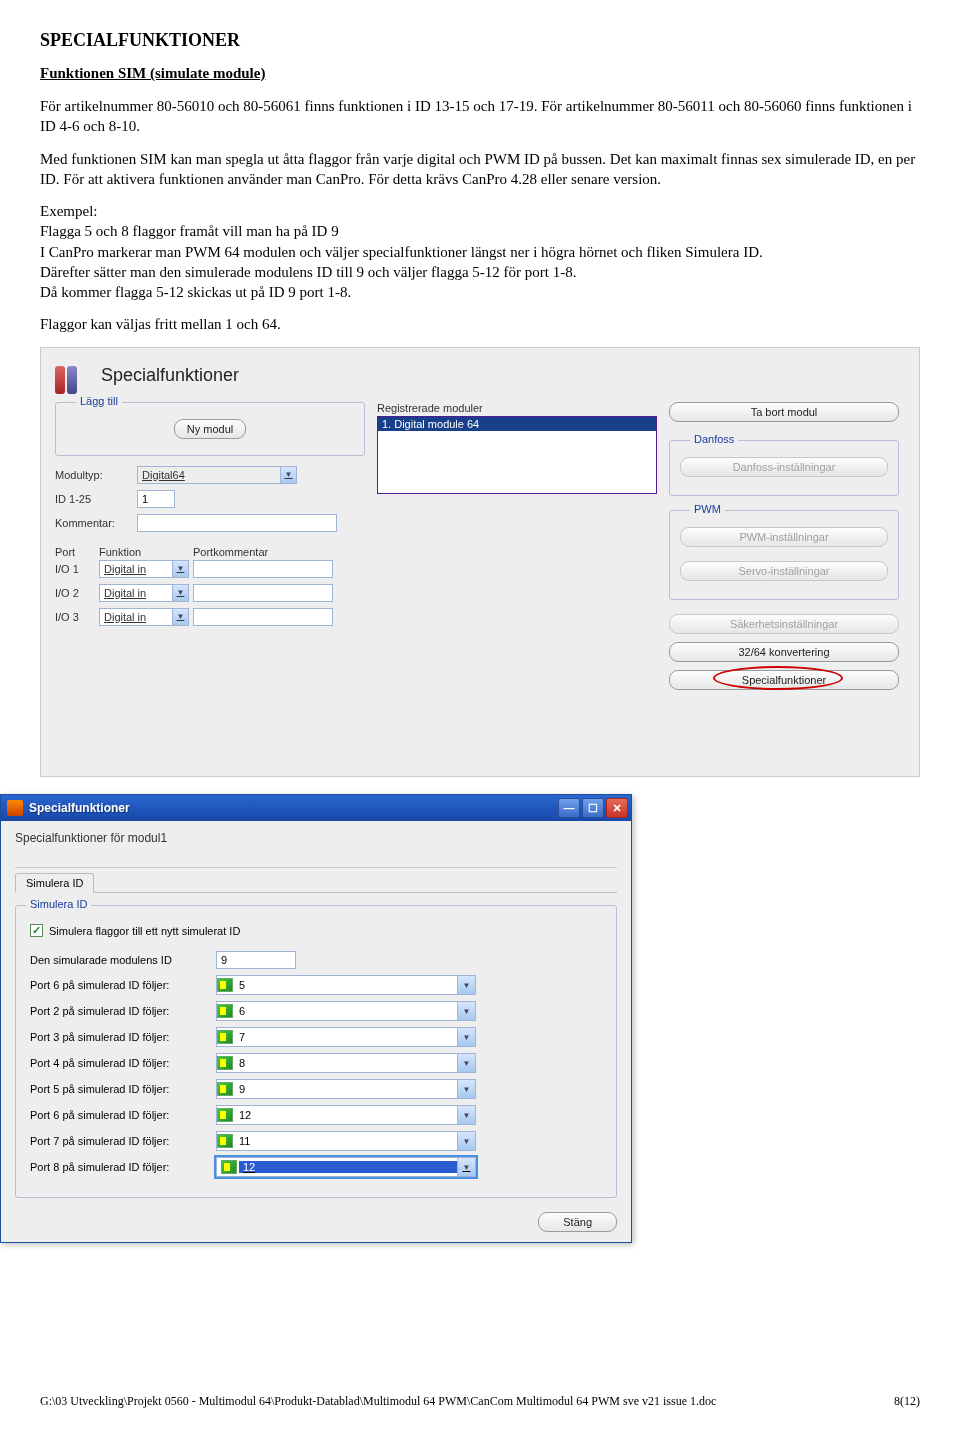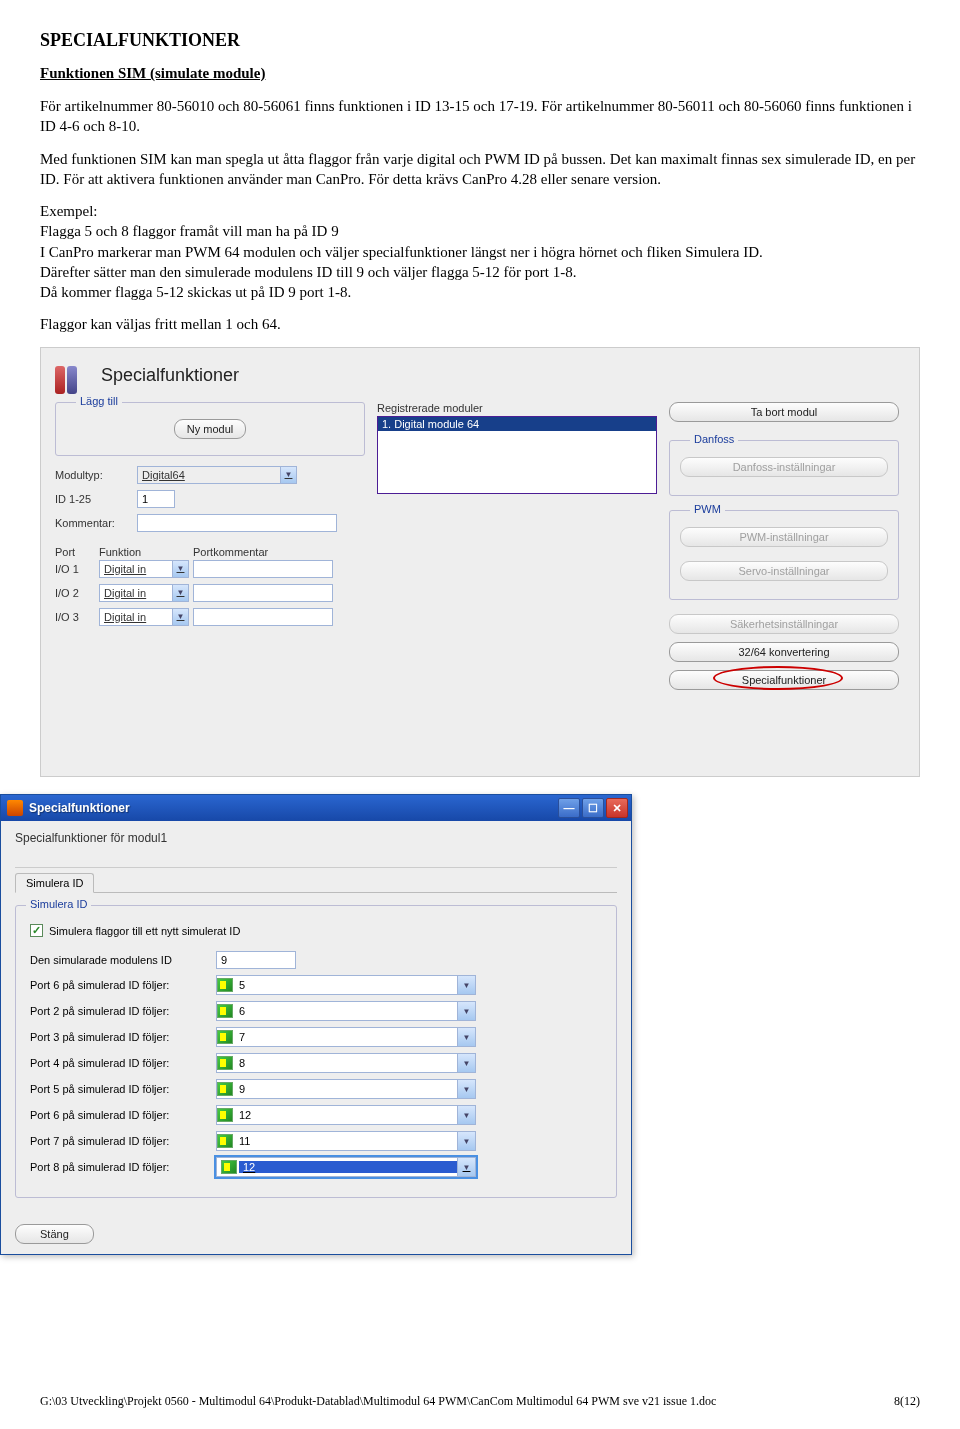--- a/index.html
+++ b/index.html
@@ -59,21 +59,21 @@
   .cbx { width: 13px; height: 13px; border: 1px solid #5a8a5a; background: #fff; display: flex; align-items: center; justify-content: center; color: #2a8a2a; font-size: 11px; line-height: 1; font-weight: bold; }
   .prow { display: flex; align-items: center; gap: 6px; margin-bottom: 6px; font-size: 11px; }
   .prow .plbl { width: 180px; }
   .flag { width: 16px; height: 14px; background: linear-gradient(135deg,#4c4,#282); border: 1px solid #6a6; display: inline-block; margin-right: 2px; position: relative; }
   .flag::after { content:""; position:absolute; left:2px; top:2px; width:6px; height:8px; background:#ff0; }
   .combo { display: flex; align-items: center; border: 1px solid #a0b4d8; background: #fff; height: 20px; width: 260px; }
   .combo .cval { flex: 1; padding: 0 4px; font-size: 11px; }
   .combo .arrow { width: 18px; height: 18px; background: linear-gradient(#d6e6fc,#a6c8f0); display: flex; align-items: center; justify-content: center; font-size: 8px; color: #446; border-left: 1px solid #a0b4d8; }
   .combo.sel { outline: 2px solid #4a90e2; }
   .combo.sel .cval { background: #2a5bd0; color: #fff; }
-  .dlg-btnrow { display: flex; margin-top: 26px; }
+  .dlg-btnrow { display: flex; justify-content: flex-end; margin-top: 14px; }
   .dlg-btnrow .btn { padding: 3px 24px; }
 
   .footer { position: absolute; left: 40px; right: 40px; bottom: 8px; font-size: 12px; display: flex; justify-content: space-between; font-family: "Times New Roman", serif; }
 
   
   .spacer { height: 620px; }
 </style>
 </head>
 <body>
 

